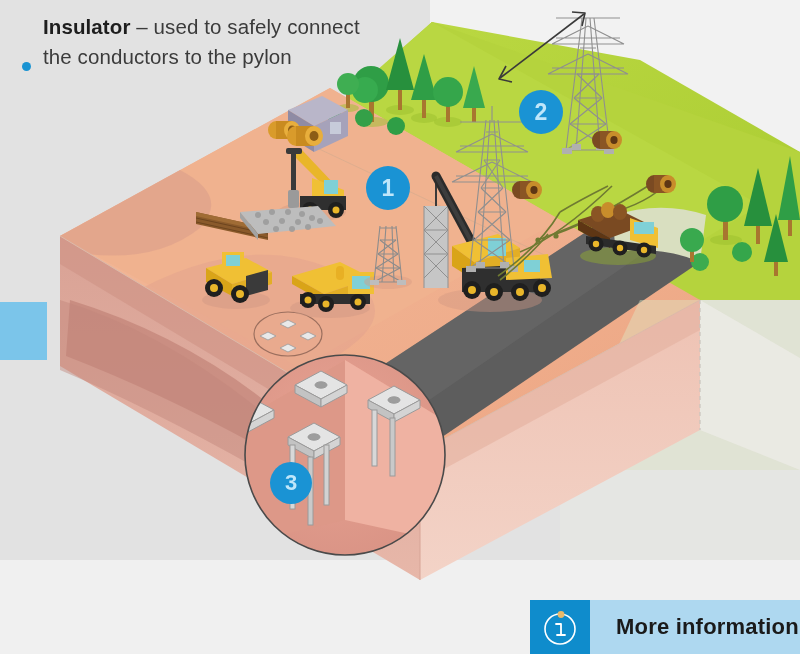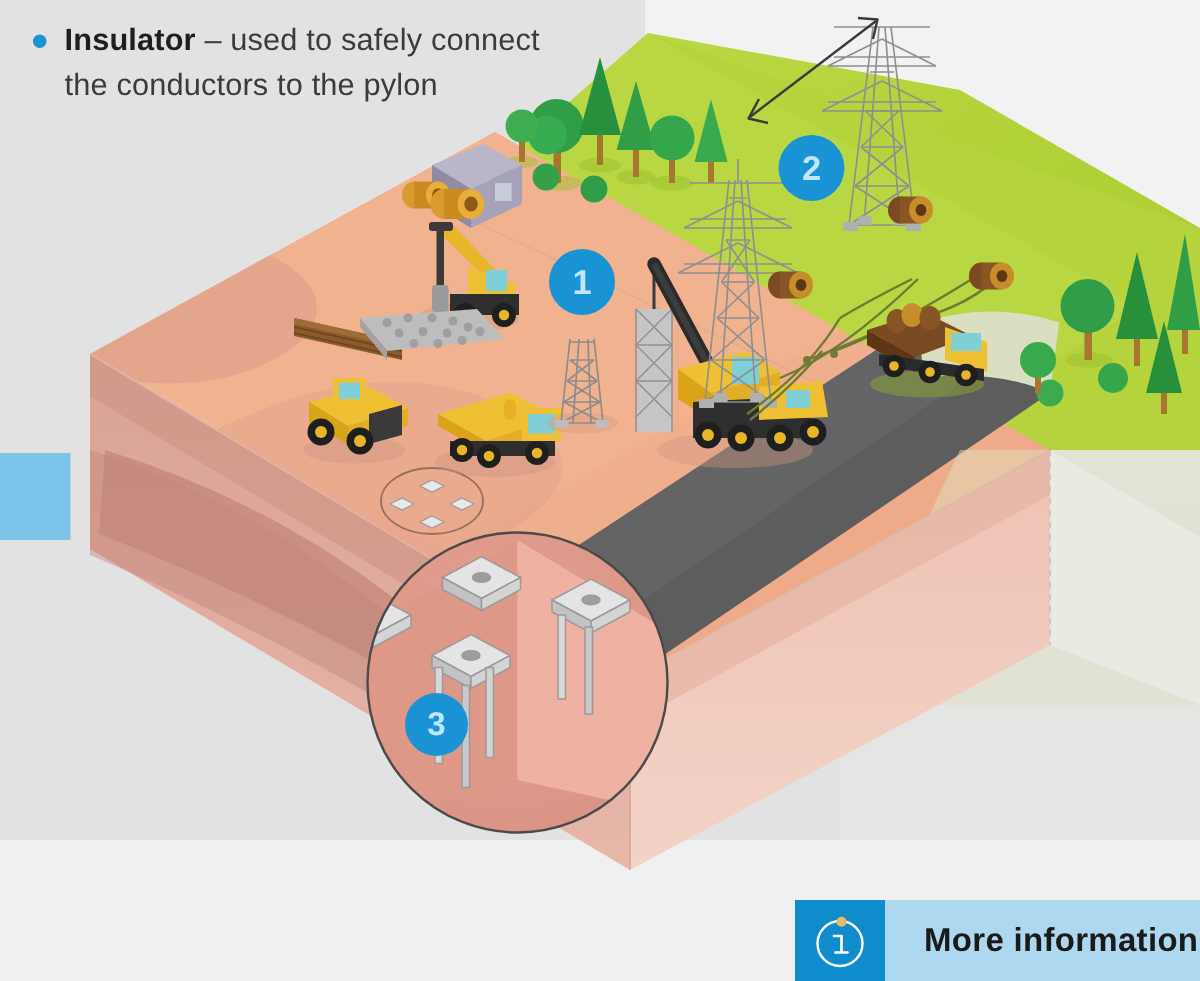--- a/index.html
+++ b/index.html
@@ -11,21 +11,21 @@
   }
   #stage{position:absolute;inset:0;width:800px;height:654px;overflow:hidden;}
 
   
   .bg-top{position:absolute;left:0;top:0;width:800px;height:560px;background:#e2e2e2;}
   .bg-bottom{position:absolute;left:0;top:560px;width:800px;height:94px;background:#f0f0f0;}
   .bg-fade{position:absolute;left:430px;top:0;width:370px;height:240px;background:#f2f2f2;}
 
   
   .caption{position:absolute;left:22px;top:12px;width:350px;}
-  .cap-row{display:flex;align-items:flex-start;}
+  .cap-row{display:flex;align-items:flex-end;}
   .bullet{width:9px;height:9px;border-radius:50%;background:#1993d2;margin-top:11px;margin-right:12px;flex:0 0 auto;}
   .cap-text{font-size:20.5px;line-height:1.45;color:#3b3b3b;letter-spacing:.1px;}
   .cap-text b{color:#1e1e1e;font-weight:700;}
 
   
   .left-tab{position:absolute;left:0;top:302px;width:47px;height:58px;background:#7bc5ea;}
 
   
   .scene{position:absolute;left:0;top:0;width:800px;height:600px;}
   .scene svg{display:block;}

